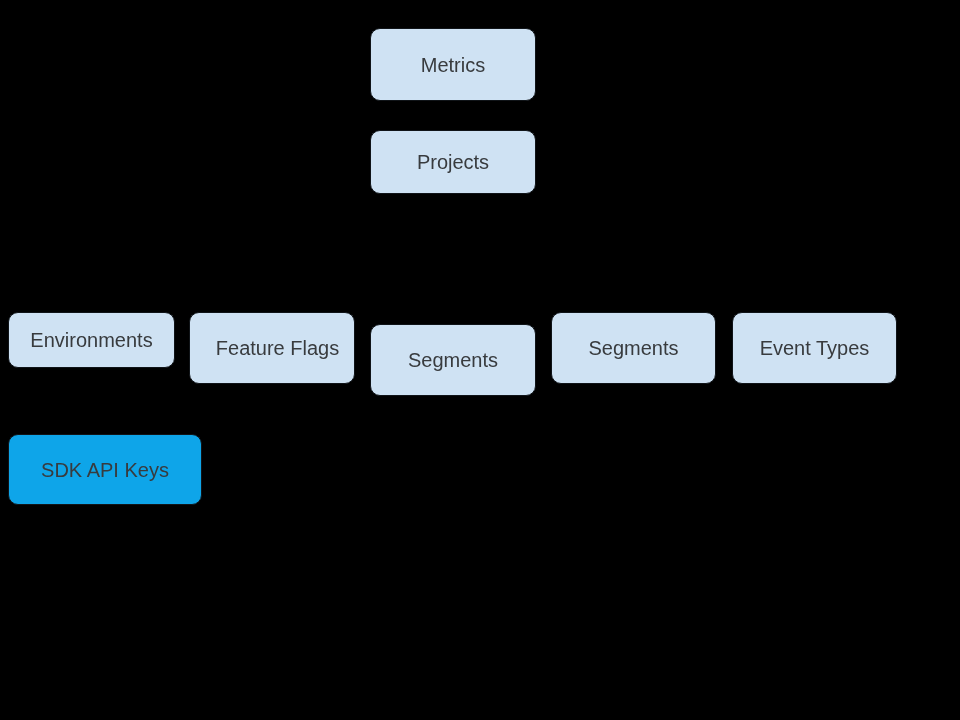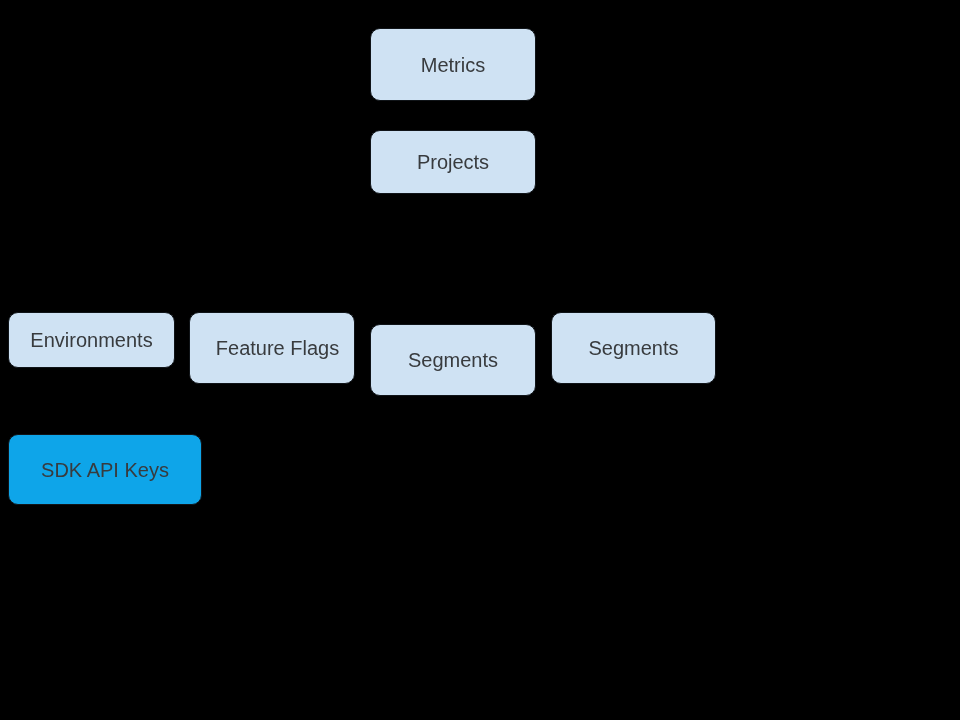--- a/index.html
+++ b/index.html
@@ -49,16 +49,19 @@
     </div>
     <div class="node" style="left: 189px; top: 312px; width: 166px; height: 72px; background: rgb(207, 226, 243); border-color: rgb(16, 20, 24); padding-left: 11px;">
       <span class="node-label" style="color: rgb(56, 59, 62);">Feature Flags</span>
     </div>
     <div class="node" style="left: 370px; top: 312px; width: 166px; height: 72px; background: rgb(207, 226, 243); border-color: rgb(16, 20, 24); margin-top: 12px;">
       <span class="node-label" style="color: rgb(56, 59, 62);">Segments</span>
     </div>
     <div class="node" style="left: 551px; top: 312px; width: 165px; height: 72px; background: rgb(207, 226, 243); border-color: rgb(16, 20, 24);">
       <span class="node-label" style="color: rgb(56, 59, 62);">Segments</span>
     </div>
+    <div class="node" style="left: 732px; top: 312px; width: 165px; height: 72px; background: rgb(207, 226, 243); border-color: rgb(16, 20, 24);">
+      <span class="node-label" style="color: rgb(56, 59, 62);">Event Types</span>
+    </div>
     <div class="node" style="left: 8px; top: 434px; width: 194px; height: 71px; background: #0ea5e9; border-color: rgb(16, 20, 24);">
       <span class="node-label" style="color: rgb(56, 59, 62);">SDK API Keys</span>
     </div>
   </div>
 
 </body></html>

